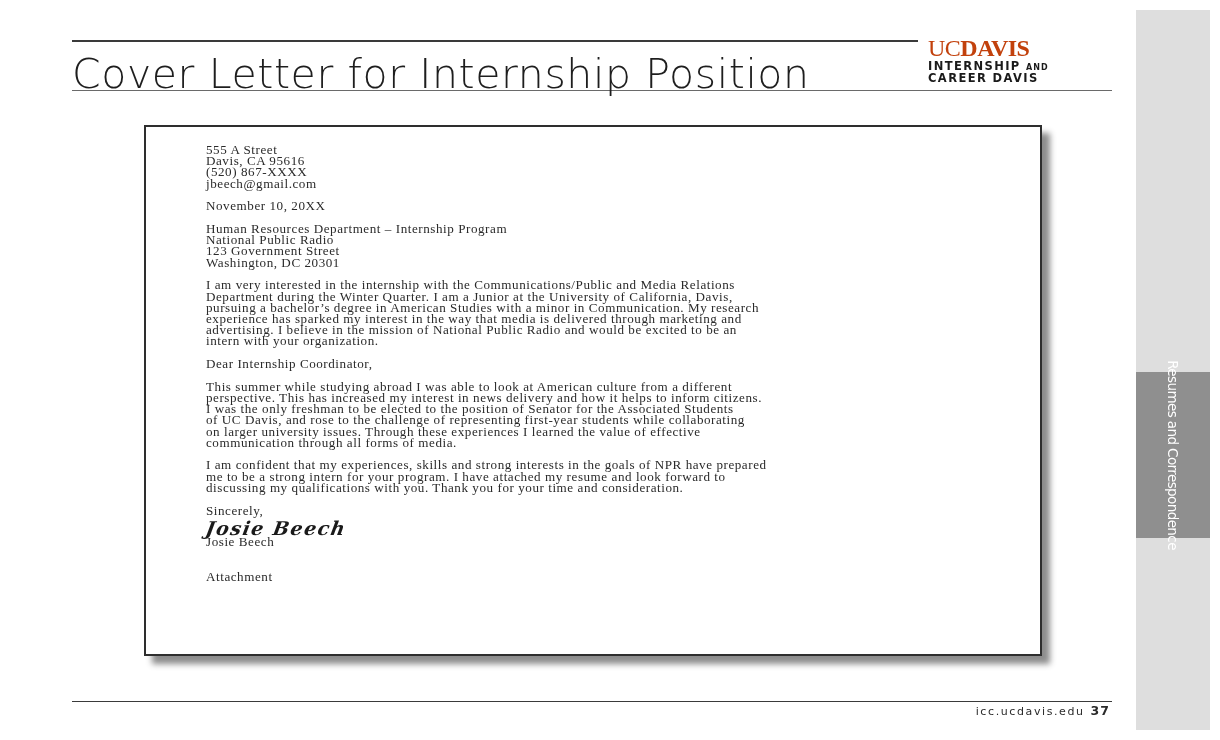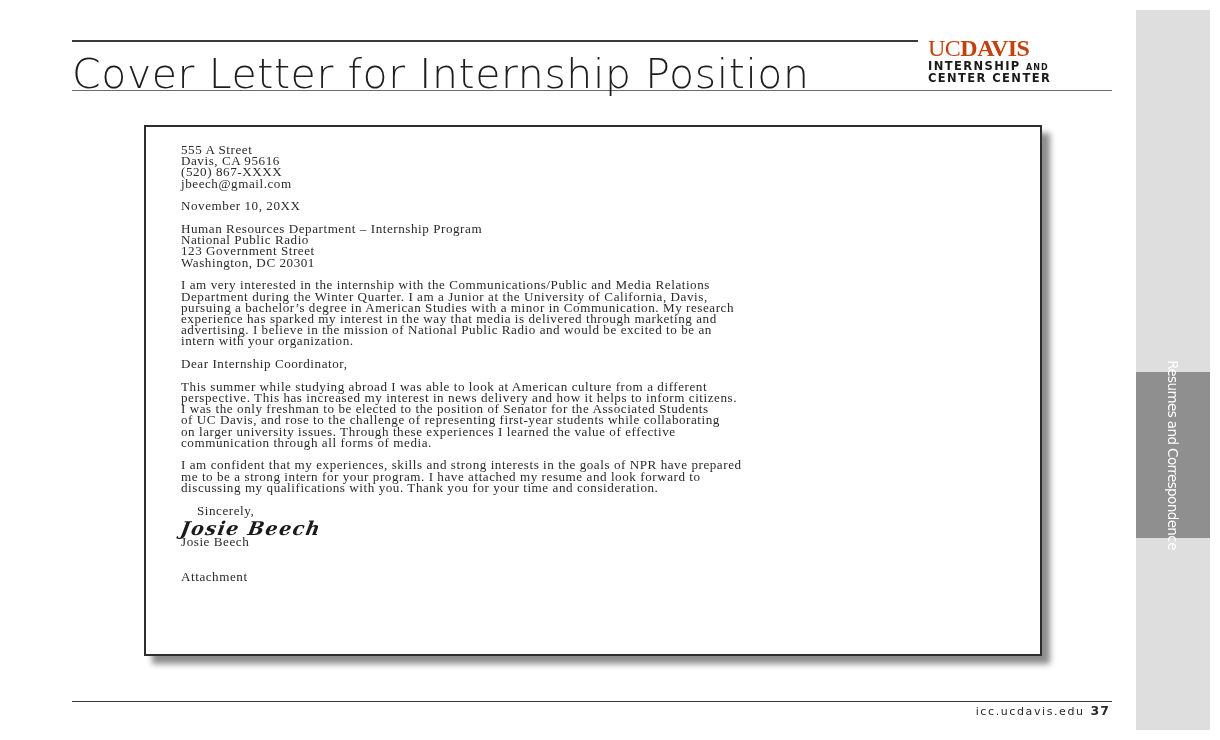--- a/index.html
+++ b/index.html
@@ -9,38 +9,38 @@
   .title { position:absolute; left:72px; top:50px; font-family:"DejaVu Sans", sans-serif; font-size:41px; font-weight:300; color:#1e1e1e; letter-spacing:0.6px; white-space:nowrap; }
   .logo { position:absolute; left:928px; top:38px; width:184px; }
   .logo-uc { font-family:"Liberation Serif", serif; font-size:24px; line-height:20px; color:#c2410c; letter-spacing:-0.5px; font-weight:bold; }
   .logo-uc .uc { font-weight:normal; }
   .logo-line { font-family:"DejaVu Sans", sans-serif; font-weight:bold; font-size:11.5px; line-height:11px; letter-spacing:1.4px; color:#1a1a1a; white-space:nowrap; }
   .logo-line .small { font-size:8px; letter-spacing:1px; }
   .side-tab { position:absolute; left:1136px; top:10px; width:74px; height:720px; background:#dedede; }
   .side-tab-dark { position:absolute; left:1136px; top:372px; width:74px; height:166px; background:#8f8f8f; }
   .side-tab-label { position:absolute; left:1173px; top:455px; transform:translate(-50%,-50%) rotate(90deg); white-space:nowrap; color:#ffffff; font-family:"DejaVu Sans", sans-serif; font-size:13.5px; letter-spacing:-0.6px; }
   .letter { position:absolute; left:144px; top:125px; width:894px; height:527px; background:#ffffff; border:2px solid #2e2e2e; box-shadow:8px 8px 6px rgba(0,0,0,0.45); }
-  .letter-body { position:absolute; left:35px; top:17px; width:800px; font-family:"Liberation Serif", serif; font-size:13.1px; line-height:11.2px; color:#2a2a2a; letter-spacing:0.55px; }
+  .letter-body { position:absolute; left:60px; top:17px; width:800px; font-family:"Liberation Serif", serif; font-size:13.1px; line-height:11.2px; color:#2a2a2a; letter-spacing:0.55px; }
   .letter-body p { margin:0 0 11.5px 0; white-space:pre-line; }
   .signature { font-family:"DejaVu Serif", serif; font-style:italic; font-weight:bold; font-size:19px; color:#1a1a1a; line-height:16px; letter-spacing:1.5px; margin-top:-2px; transform:skewX(-10deg); transform-origin:left; display:inline-block; }
   .footer { position:absolute; right:110px; top:703px; font-family:"DejaVu Sans", sans-serif; font-size:11px; color:#2a2a2a; letter-spacing:1.6px; white-space:nowrap; }
   .footer .page { font-weight:bold; font-size:12.5px; margin-left:6px; letter-spacing:1px; }
 </style>
 </head>
 <body>
 
 <div class="rule" style="left:72px; top:40px; width:846px;"></div>
 <div class="rule thin" style="left:72px; top:90px; width:1040px;"></div>
 
 <div class="title">Cover Letter for Internship Position</div>
 
 <div class="logo">
   <div class="logo-uc"><span class="uc">UC</span><span>DAVIS</span></div>
   <div class="logo-line" style="margin-top:3px;"><span>INTERNSHIP </span><span class="small">AND</span></div>
-  <div class="logo-line">CENTER CENTER</div>
+  <div class="logo-line">CAREER DAVIS</div>
 </div>
 
 <div class="side-tab"></div>
 <div class="side-tab-dark"></div>
 <div class="side-tab-label">Resumes and Correspondence</div>
 
 <div class="letter">
   <div class="letter-body">
     <p>555 A Street
 Davis, CA  95616
@@ -60,21 +60,21 @@
     <p>Dear Internship Coordinator,</p>
     <p>This summer while studying abroad I was able to look at American culture from a different
 perspective.  This has increased my interest in news delivery and how it helps to inform citizens.
 I was the only freshman to be elected to the position of Senator for the Associated Students
 of UC Davis, and rose to the challenge of representing first-year students while collaborating
 on larger university issues.  Through these experiences I learned the value of effective
 communication through all forms of media.</p>
     <p>I am confident that my experiences, skills and strong interests in the goals of NPR have prepared
 me to be a strong intern for your program.  I have attached my resume and look forward to
 discussing my qualifications with you.  Thank you for your time and consideration.</p>
-    <p style="margin-bottom:6px;margin-left:16px;">Sincerely,</p>
+    <p style="margin-bottom:6px;">Sincerely,</p>
     <div class="signature">Josie Beech</div>
     <p>Josie Beech</p>
     <p style="margin-top:24px;">Attachment</p>
   </div>
 </div>
 
 <div class="rule" style="left:72px; top:701px; width:1040px; border-top-width:1.5px;"></div>
 <div class="footer"><span>icc.ucdavis.edu</span><span class="page">37</span></div>
 
 </body></html>

